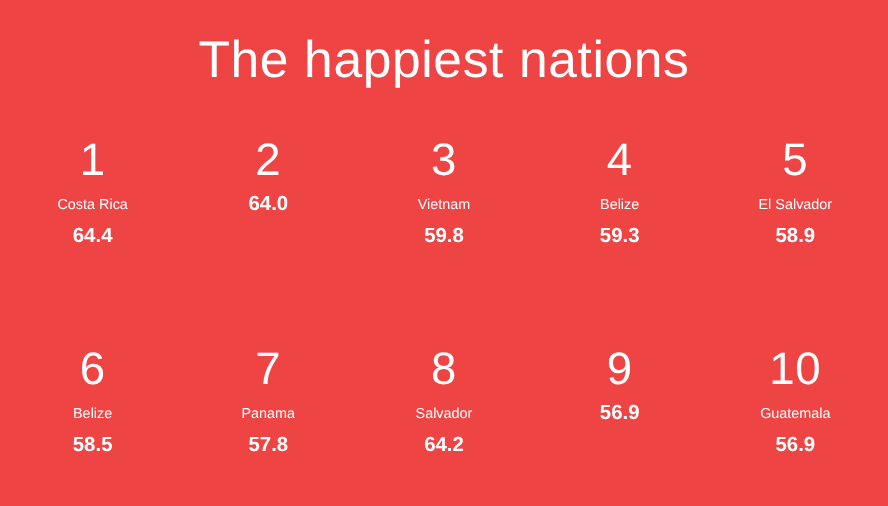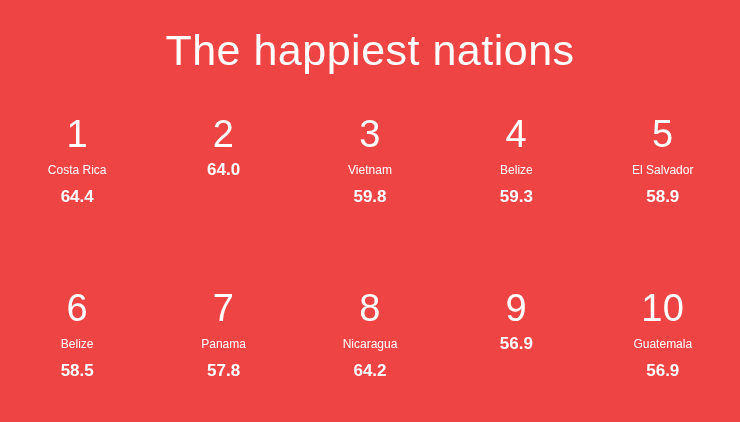--- a/index.html
+++ b/index.html
@@ -141,21 +141,21 @@
         <div class="rank-country">Belize</div>
         <div class="rank-score">58.5</div>
       </div>
       <div class="rank-cell">
         <div class="rank-number">7</div>
         <div class="rank-country">Panama</div>
         <div class="rank-score">57.8</div>
       </div>
       <div class="rank-cell">
         <div class="rank-number">8</div>
-        <div class="rank-country">Nicaragua</div>
+        <div class="rank-country">Salvador</div>
         <div class="rank-score">64.2</div>
       </div>
       <div class="rank-cell">
         <div class="rank-number">9</div>
         <div class="rank-score">56.9</div>
       </div>
       <div class="rank-cell">
         <div class="rank-number">10</div>
         <div class="rank-country">Guatemala</div>
         <div class="rank-score">56.9</div>

